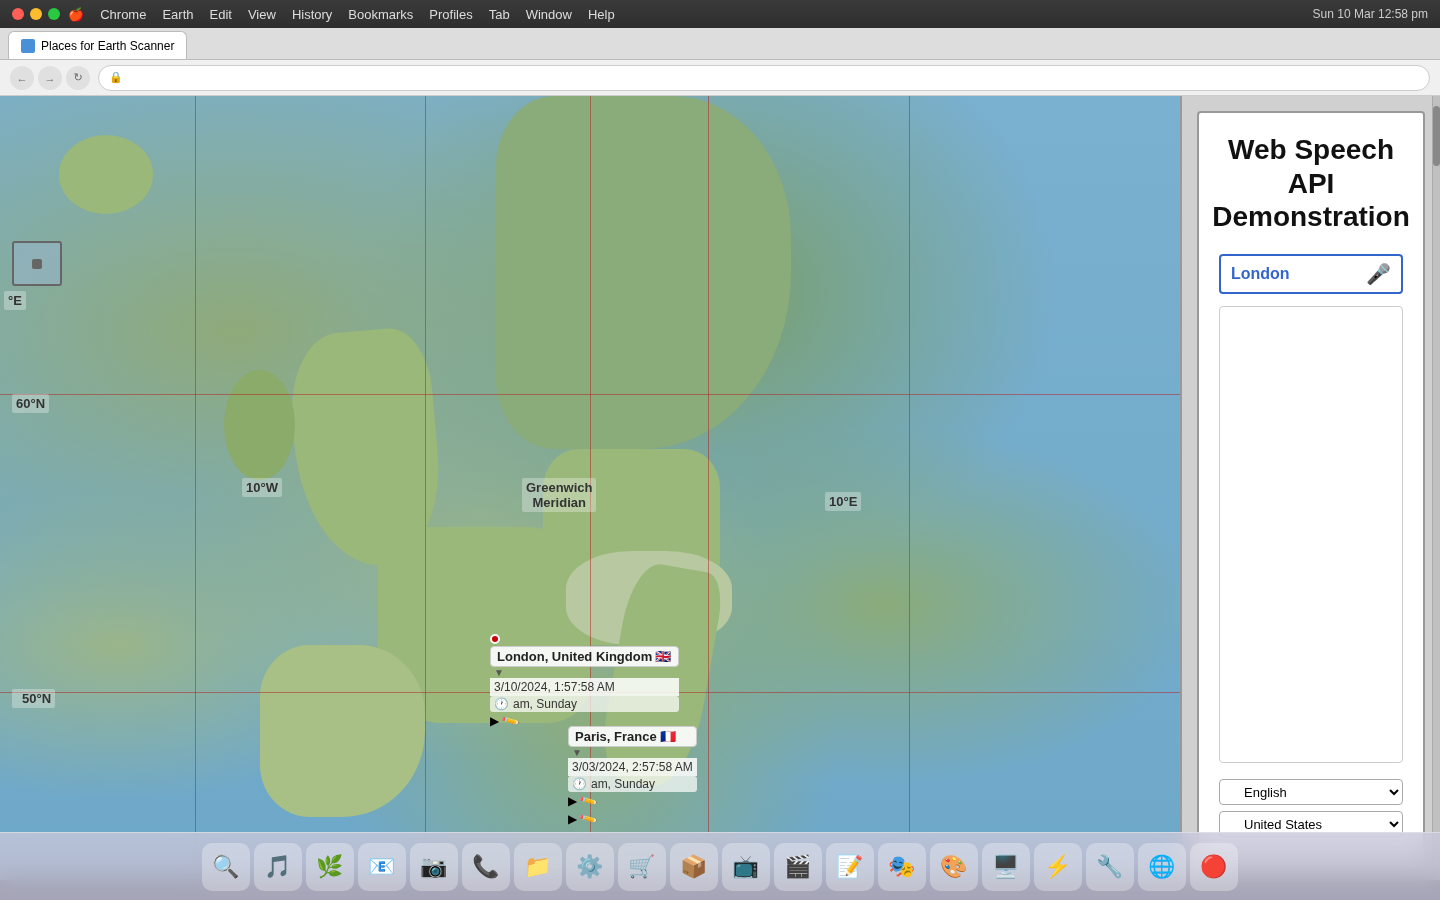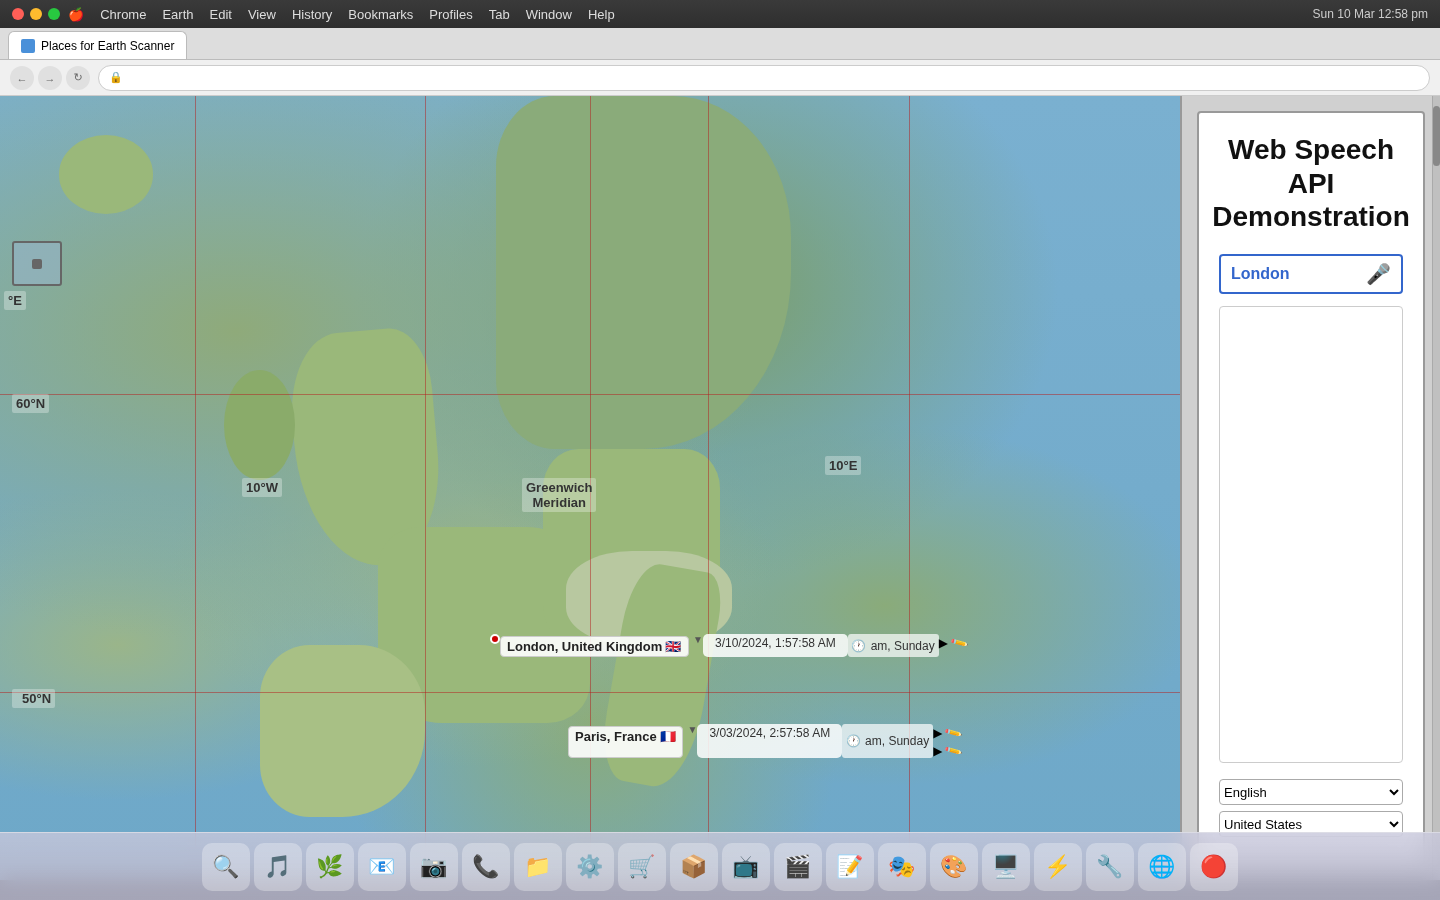--- a/index.html
+++ b/index.html
@@ -210,21 +210,21 @@
       font-weight: 600;
       background: rgba(255,255,255,0.3);
       padding: 2px 4px;
       border-radius: 2px;
     }
 
     
     .location-pin {
       position: absolute;
       display: flex;
-      flex-direction: row;
+      flex-direction: column;
     }
     .pin-dot {
       width: 10px;
       height: 10px;
       border-radius: 50%;
       background: #cc0000;
       border: 2px solid white;
     }
     .pin-label {
       background: rgba(255,255,255,0.9);
@@ -240,22 +240,22 @@
     .pin-arrow {
       font-size: 10px;
       color: #555;
       text-align: left;
       margin-left: 4px;
     }
     .pin-time {
       font-size: 12px;
       color: #333;
       background: rgba(255,255,255,0.85);
-      padding: 2px 12px;
-      border-radius: 5px;
+      padding: 2px 4px;
+      border-radius: 0;
       white-space: nowrap;
     }
     .pin-time-detail {
       font-size: 12px;
       color: #333;
       display: flex;
       align-items: center;
       gap: 4px;
       background: rgba(255,255,255,0.7);
       padding: 1px 4px;
@@ -326,21 +326,21 @@
       min-height: 120px;
       margin-bottom: 16px;
     }
     .language-select {
       width: 100%;
       height: 26px;
       font-size: 13px;
       border: 1px solid #aaa;
       border-radius: 4px;
       background: white;
-      padding: 0 0;
+      padding: 0 20px;
       margin-bottom: 6px;
       cursor: pointer;
       appearance: auto;
     }
     .scrollbar-area {
       position: absolute;
       right: 0;
       top: 0;
       bottom: 0;
       width: 8px;
@@ -449,21 +449,21 @@
     <div class="grid-line vertical" style="left: 50%"></div>
     <div class="grid-line vertical" style="left: 60%"></div>
     <div class="grid-line vertical" style="left: 77%"></div>
 
     <div class="grid-line horizontal" style="top: 38%"></div>
     <div class="grid-line horizontal" style="top: 76%"></div>
 
     <div class="grid-label" style="left: 4px; top: 195px;">°E</div>
     <div class="grid-label" style="left: 242px; top: 382px;">10°W</div>
     <div class="grid-label" style="left: 522px; top: 382px; text-align:center;">Greenwich<br>Meridian</div>
-    <div class="grid-label" style="left: 825px; top: 360px;">10°E</div>
+    <div class="grid-label" style="left: 825px; top: 396px;">10°E</div>
     <div class="grid-label" style="left: 12px; top: 298px;">60°N</div>
     <div class="grid-label" style="left: 12px; top: 593px; padding-left: 10px;">50°N</div>
 
     <div class="location-pin" style="left: 490px; top: 538px;">
       <div class="pin-dot"></div>
       <div class="pin-label">London, United Kingdom 🇬🇧</div>
       <div class="pin-arrow">▼</div>
       <div class="pin-time">3/10/2024, 1:57:58 AM</div>
       <div class="pin-time-detail">
         <span>🕐</span>

